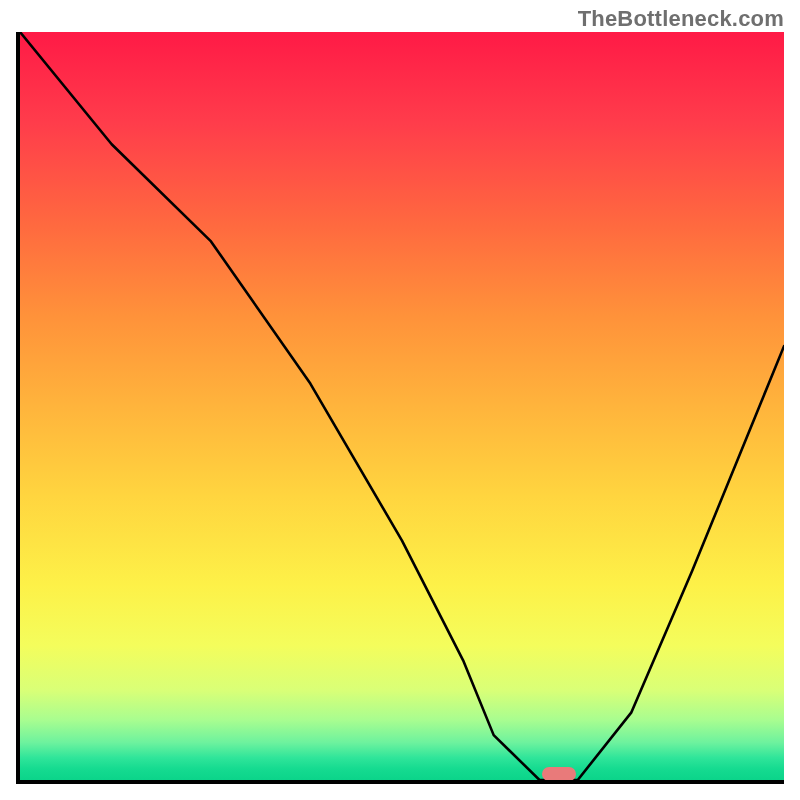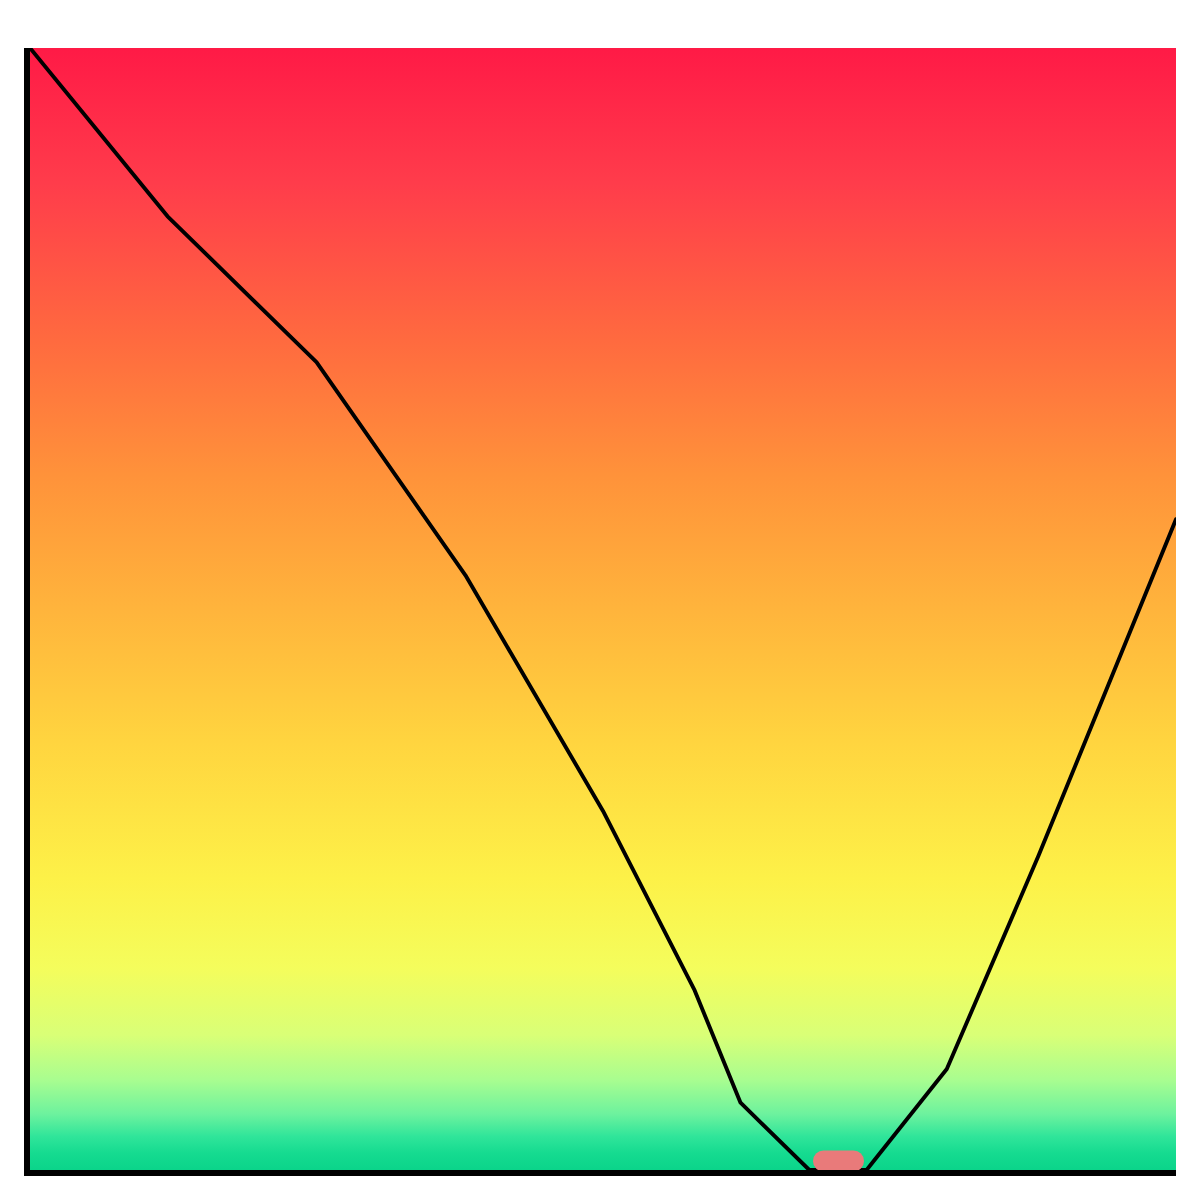--- a/index.html
+++ b/index.html
@@ -73,20 +73,21 @@
     height: 14px;
     border-radius: 7px;
     background: #e97a7a;
     transform: translate(-50%, -50%);
   }
 </style>
 </head>
 <body>
 
 <div class="stage">
+  <div class="watermark">TheBottleneck.com</div>
 
   <div class="chart-frame">
 
     <div class="bg-gradient"></div>
 
     <svg class="curve" viewBox="0 0 100 100" preserveAspectRatio="none">
       <path fill="none" stroke="#000" stroke-width="0.45" stroke-linejoin="round" stroke-linecap="round" vector-effect="non-scaling-stroke" style="stroke-width:2.6px" d="M0.00 0.00 L12.00 15.00 L25.00 28.00 L38.00 47.00 L50.00 68.00 L58.00 84.00 L62.00 94.00 L68.00 100.00 L73.00 100.00 L80.00 91.00 L88.00 72.00 L96.00 52.00 L100.00 42.00"></path>
     </svg>
 
     <div class="marker" style="left: 70.5%; top: 99.2%; background: rgb(233, 122, 122);"></div>

